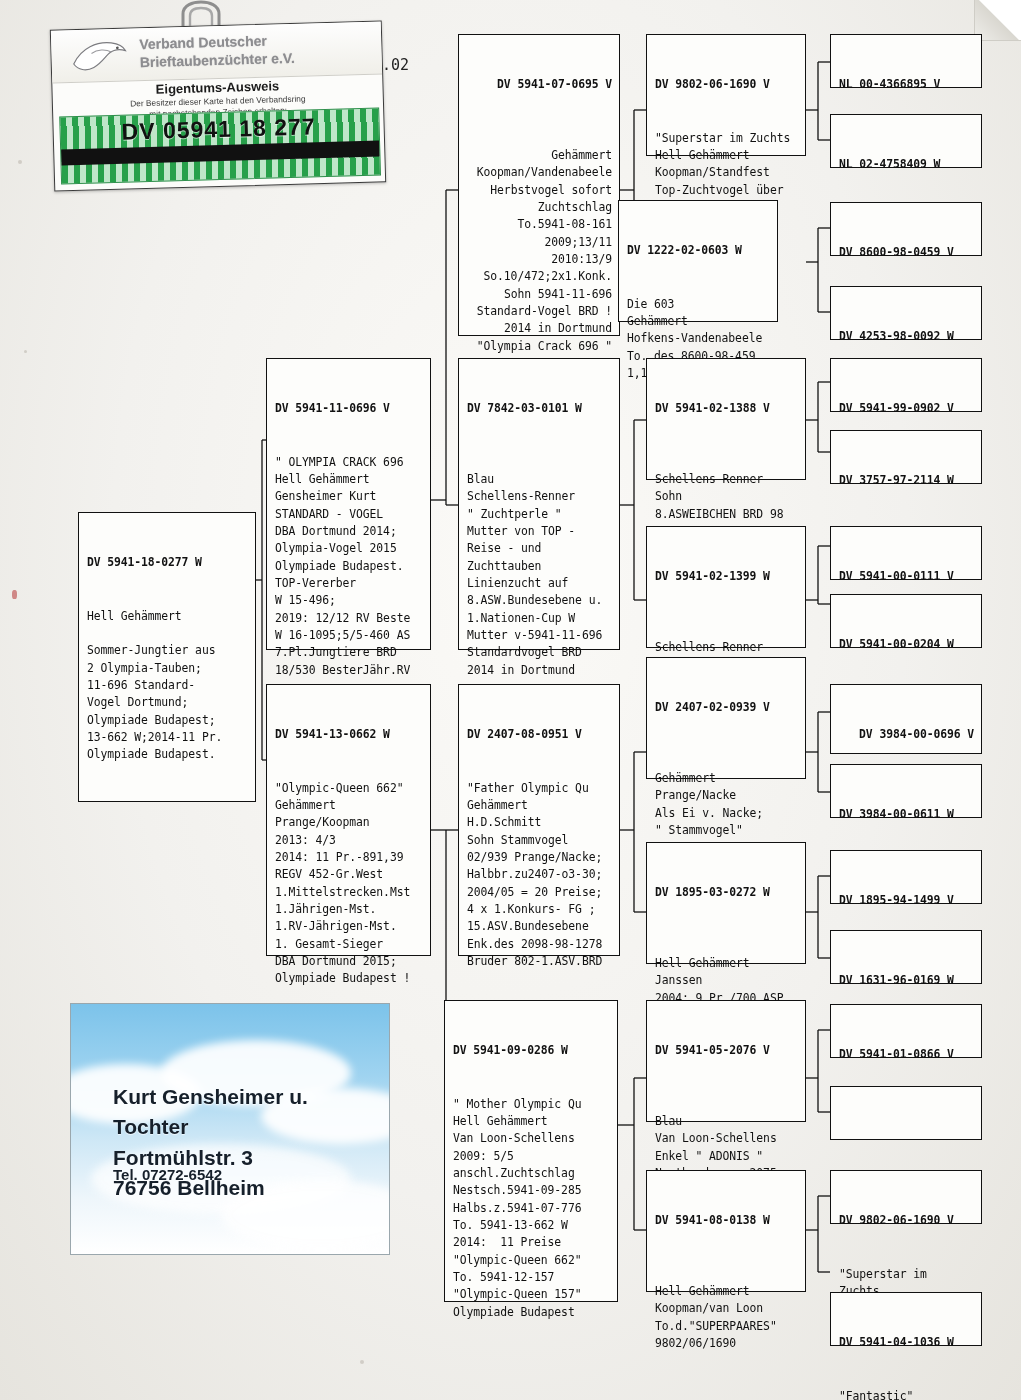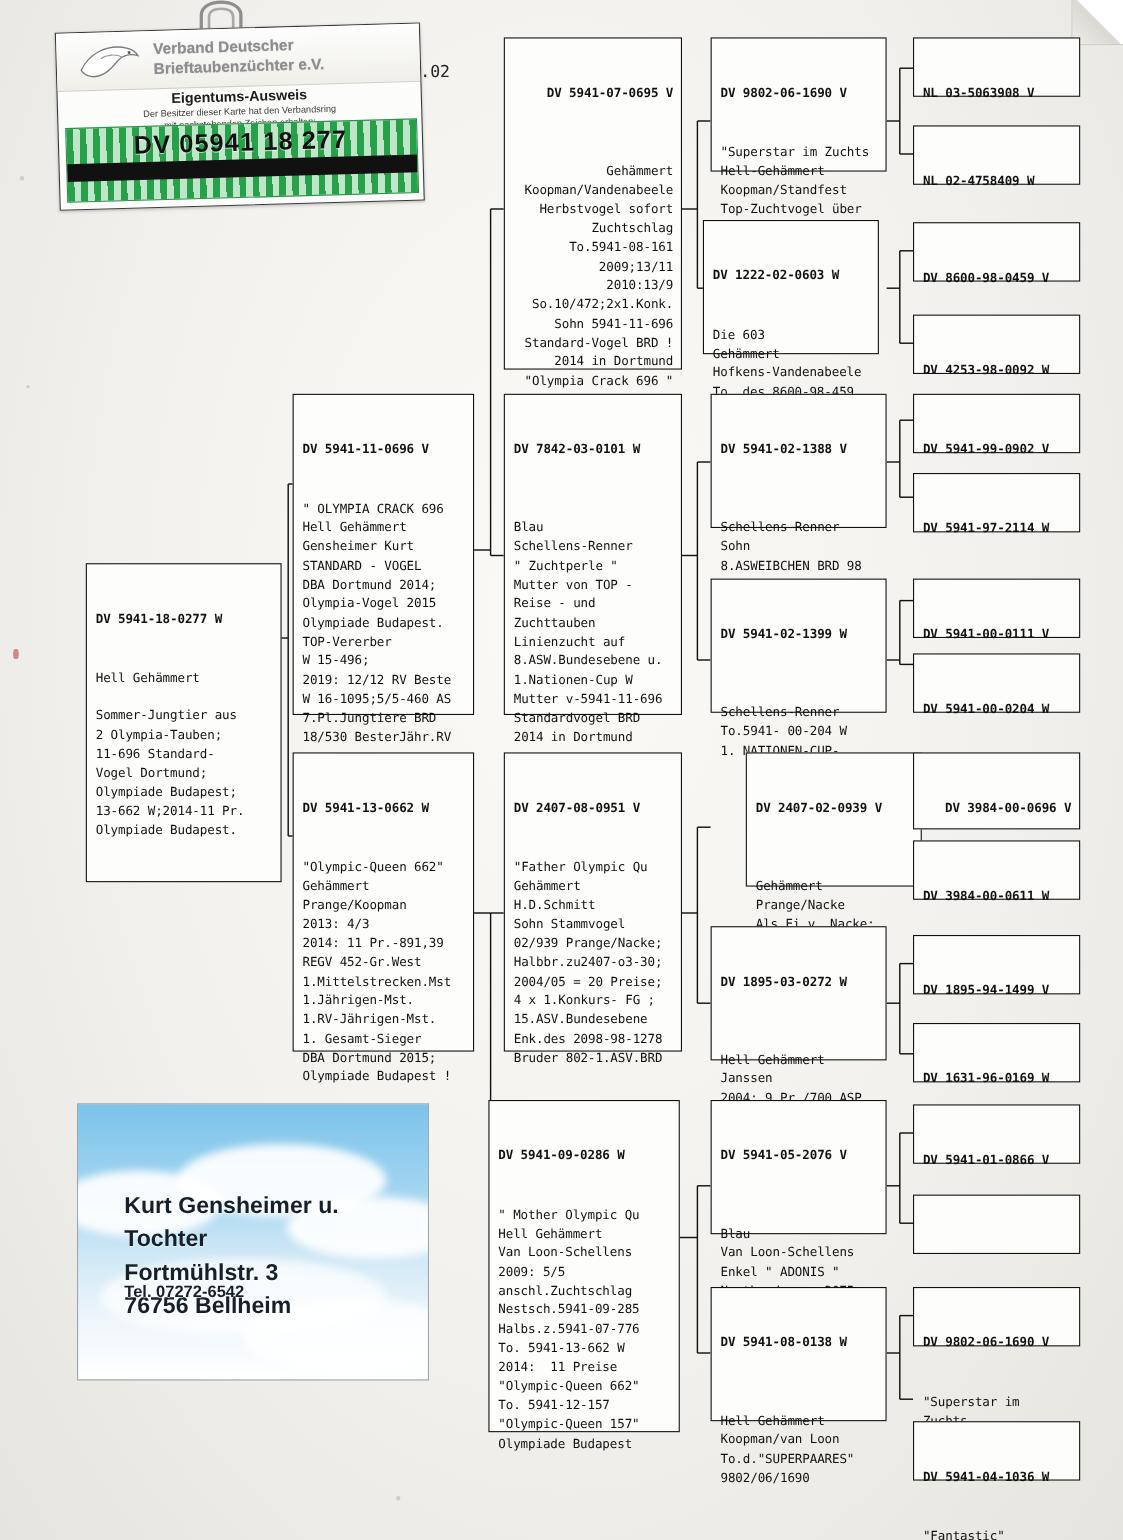--- a/index.html
+++ b/index.html
@@ -319,21 +319,21 @@
   </div>
 
   <div class="box" style="left:646px;top:34px;width:160px;height:122px;">
     <span class="hdr">DV 9802-06-1690 V</span>
     <span class="bdy">"Superstar im Zuchts
 Hell-Gehämmert
 Koopman/Standfest
 Top-Zuchtvogel über
 Volker Standfest</span>
   </div>
-  <div class="box" style="left:639px;top:200px;width:160px;height:122px;">
+  <div class="box" style="left:618px;top:200px;width:160px;height:122px;">
     <span class="hdr">DV 1222-02-0603 W</span>
     <span class="bdy">Die 603
 Gehämmert
 Hofkens-Vandenabeele
 To. des 8600-98-459
 1,1,1,1,1,1,2,4,5,</span>
   </div>
   <div class="box" style="left:646px;top:358px;width:160px;height:122px;">
     <span class="hdr">DV 5941-02-1388 V</span>
     <span class="bdy">
@@ -341,21 +341,21 @@
 Sohn
 8.ASWEIBCHEN BRD 98</span>
   </div>
   <div class="box" style="left:646px;top:526px;width:160px;height:122px;">
     <span class="hdr">DV 5941-02-1399 W</span>
     <span class="bdy">
 Schellens-Renner
 To.5941- 00-204 W
 1. NATIONEN-CUP-</span>
   </div>
-  <div class="box" style="left:646px;top:684px;width:160px;height:122px;margin-left:32px;">
+  <div class="box" style="left:646px;top:657px;width:160px;height:122px;">
     <span class="hdr">DV 2407-02-0939 V</span>
     <span class="bdy">
 Gehämmert
 Prange/Nacke
 Als Ei v. Nacke;
 " Stammvogel"</span>
   </div>
   <div class="box" style="left:646px;top:842px;width:160px;height:122px;">
     <span class="hdr">DV 1895-03-0272 W</span>
     <span class="bdy">
@@ -375,41 +375,41 @@
   <div class="box" style="left:646px;top:1170px;width:160px;height:122px;">
     <span class="hdr">DV 5941-08-0138 W</span>
     <span class="bdy">
 Hell Gehämmert
 Koopman/van Loon
 To.d."SUPERPAARES"
 9802/06/1690</span>
   </div>
 
   <div class="box" style="left:830px;top:34px;width:152px;height:54px;">
-    <span class="hdr">NL 03-5063908 V</span>
+    <span class="hdr">NL 00-4366895 V</span>
     <span class="bdy">SOHN" KLEINE DIRK"</span>
   </div>
   <div class="box" style="left:830px;top:114px;width:152px;height:54px;">
     <span class="hdr">NL 02-4758409 W</span>
     <span class="bdy">Enkelin NOBLE BLUE</span>
   </div>
   <div class="box" style="left:830px;top:202px;width:152px;height:54px;">
     <span class="hdr">DV 8600-98-0459 V</span>
     <span class="bdy">" WULLI"</span>
   </div>
   <div class="box" style="left:830px;top:286px;width:152px;height:54px;">
     <span class="hdr">DV 4253-98-0092 W</span>
     <span class="bdy">Die 92</span>
   </div>
   <div class="box" style="left:830px;top:358px;width:152px;height:54px;">
     <span class="hdr">DV 5941-99-0902 V</span>
     <span class="bdy">Der 902</span>
   </div>
   <div class="box" style="left:830px;top:430px;width:152px;height:54px;">
-    <span class="hdr">DV 5941-97-2114 W</span>
+    <span class="hdr">DV 3757-97-2114 W</span>
     <span class="bdy">Corneel-Aske</span>
   </div>
   <div class="box" style="left:830px;top:526px;width:152px;height:54px;">
     <span class="hdr">DV 5941-00-0111 V</span>
     <span class="bdy">Intellt 111</span>
   </div>
   <div class="box" style="left:830px;top:594px;width:152px;height:54px;">
     <span class="hdr">DV 5941-00-0204 W</span>
     <span class="bdy">" MISS  EUROPA "</span>
   </div>

